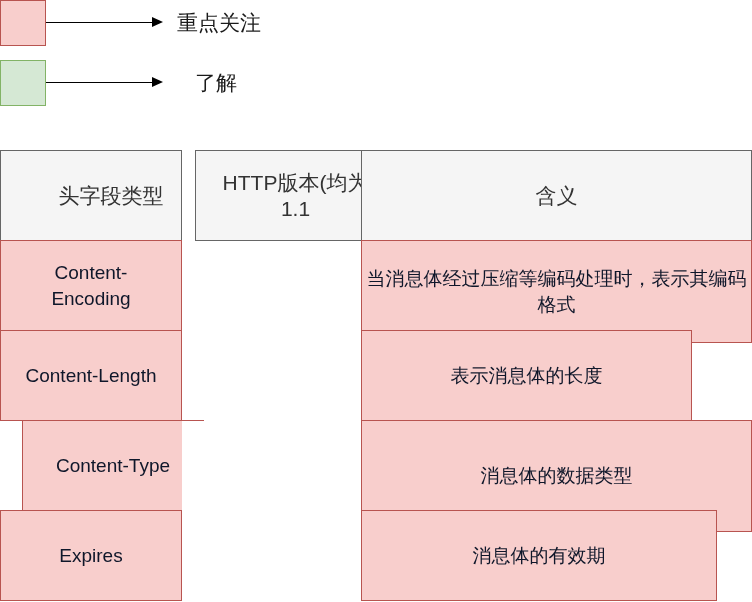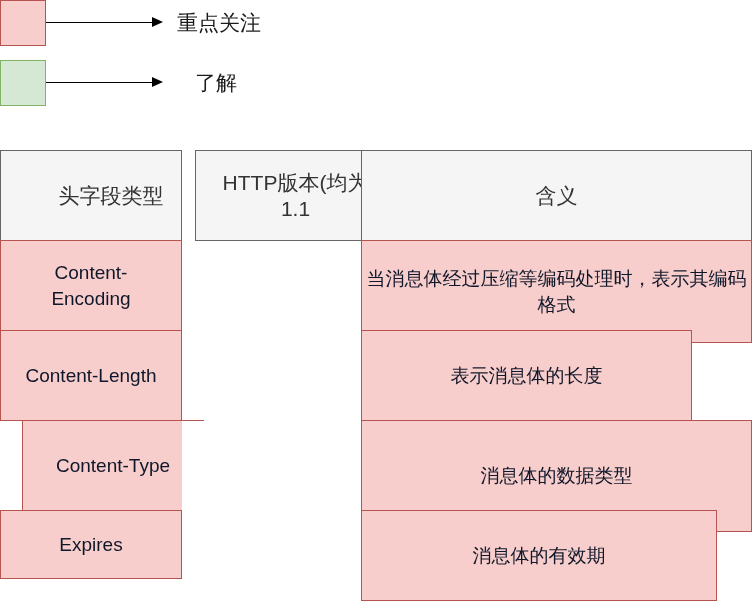--- a/index.html
+++ b/index.html
@@ -63,21 +63,21 @@
 <div class="abs cell pink" style="left:0;top:420px;width:182px;height:91px;margin-left:22px;">
     <span>Content-Type</span>
   </div>
 <div class="abs cell blank" style="left:182px;top:421px;width:179px;height:90px;">
     <span></span>
   </div>
 <div class="abs cell pink" style="left:361px;top:420px;width:391px;height:112px;">
     <span>消息体的数据类型</span>
   </div>
 
-<div class="abs cell pink" style="left:0;top:510px;width:182px;height:69px;">
+<div class="abs cell pink" style="left:0;top:510px;width:182px;height:91px;">
     <span>Expires</span>
   </div>
 <div class="abs cell blank" style="left:182px;top:511px;width:179px;height:90px;">
     <span></span>
   </div>
 <div class="abs cell pink" style="left:361px;top:510px;width:356px;height:91px;">
     <span>消息体的有效期</span>
   </div>
 
 </body></html>

